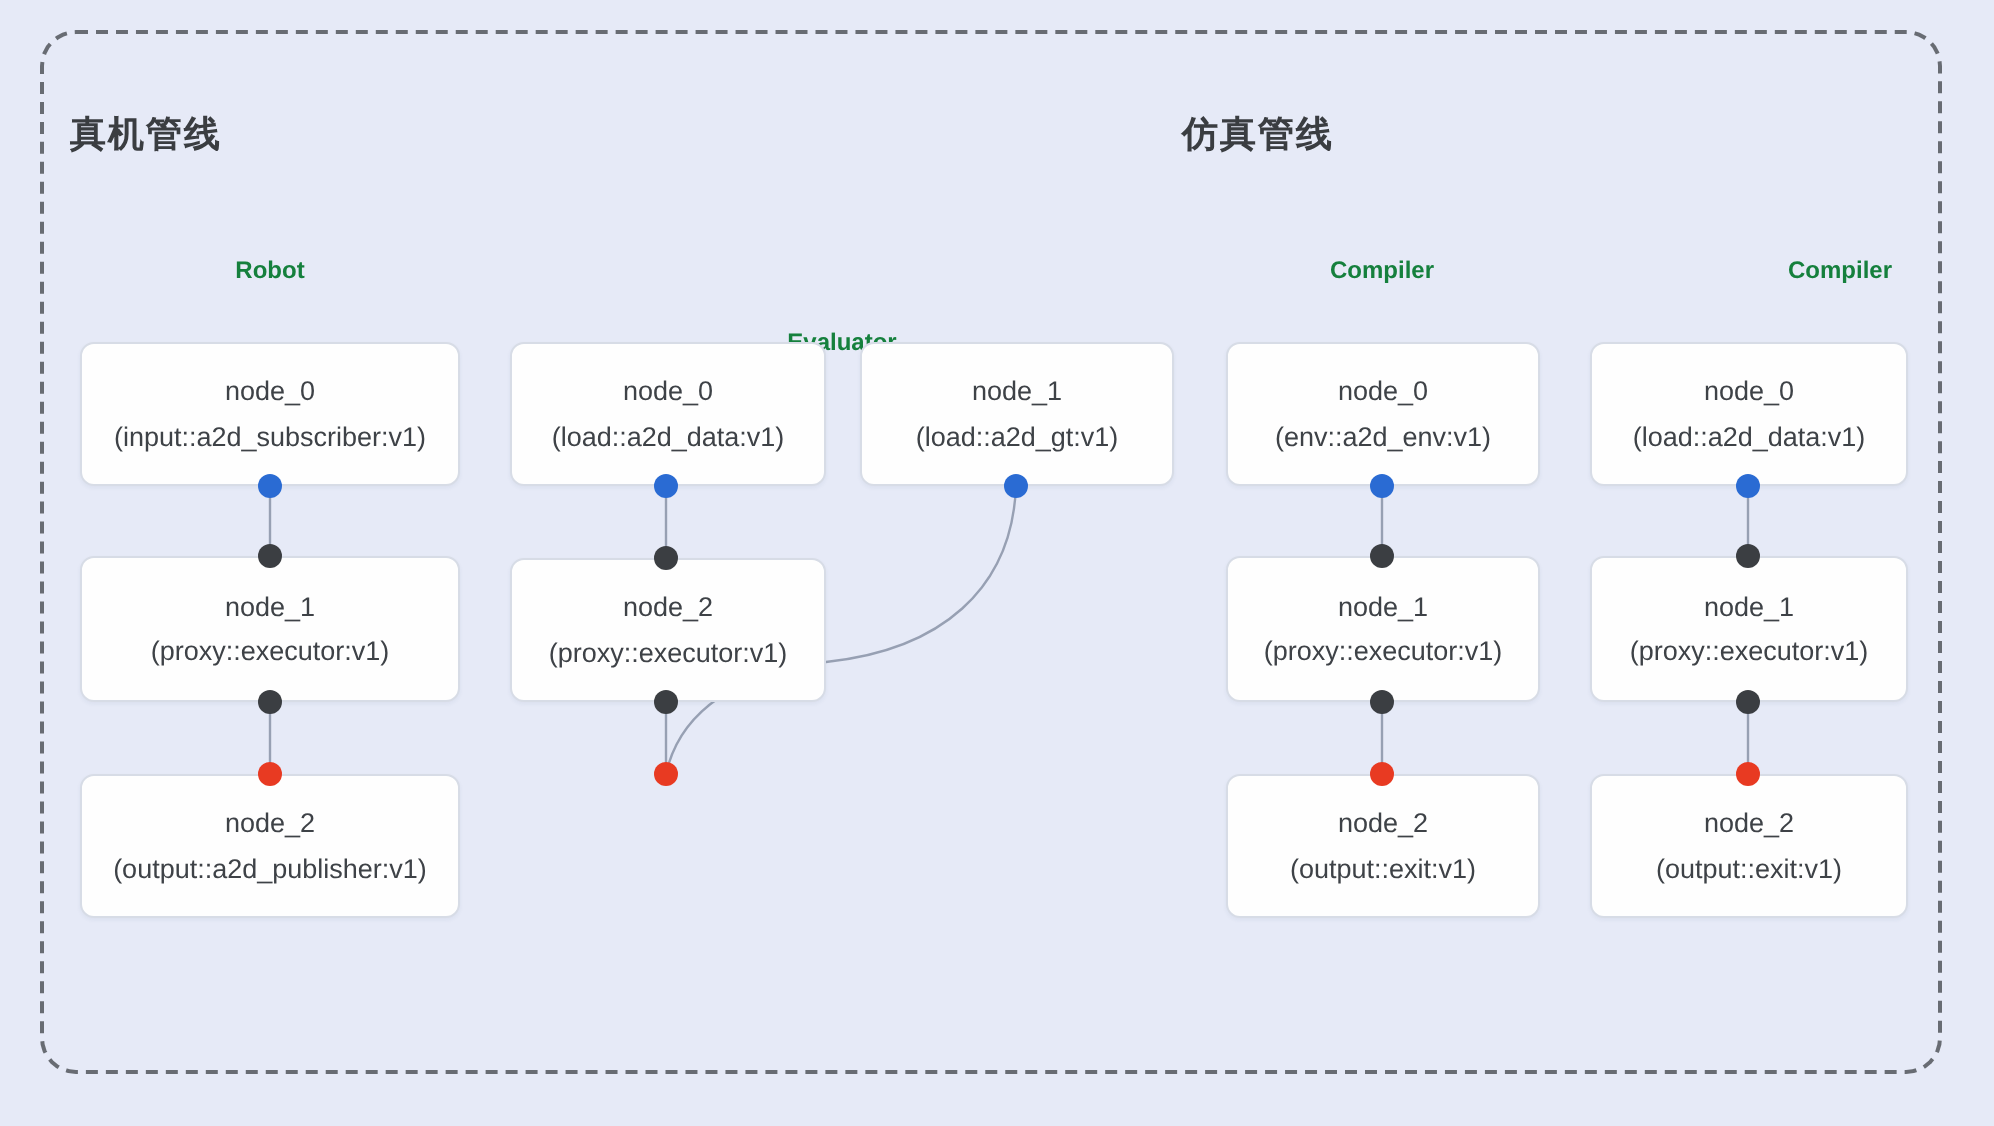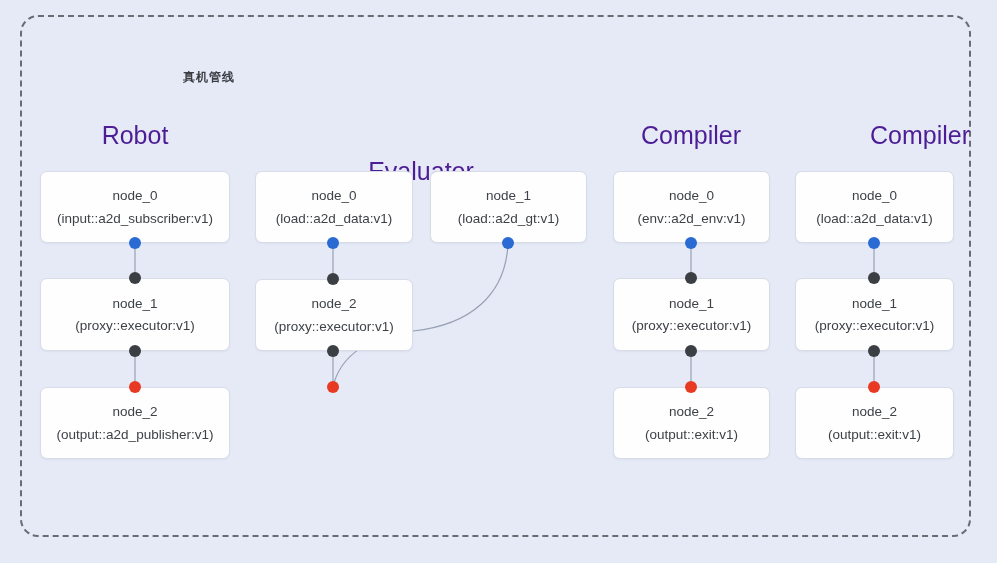--- a/index.html
+++ b/index.html
@@ -7,27 +7,27 @@
     position:relative; width:997px; height:563px;
     background:#e6eaf7; overflow:hidden;
     font-family:"Liberation Sans","DejaVu Sans",sans-serif;
   }
   .frame {
     position:absolute; left:20px; top:15px;
     box-sizing:border-box; width:951px; height:522px;
     border:2px dashed #686c73; border-radius:18px;
   }
   .hdr-zh {
-    position:absolute; top:64px; width:200px; height:26px; line-height:26px;
-    text-align:right; font-size:12px; font-weight:700; color:#3a3d41;
+    position:absolute; top:54px; width:200px; height:26px; line-height:26px;
+    text-align:left; font-size:18px; font-weight:700; color:#3a3d41;
     letter-spacing:1px;
   }
   .hdr-en {
     position:absolute; top:121px; width:200px; height:28px; line-height:28px;
-    text-align:center; font-size:25px; font-weight:400; color:#4c1d95;
+    text-align:center; font-size:12px; font-weight:700; color:#15803d;
   }
   .card {
     position:absolute; box-sizing:border-box; z-index:2;
     background:#fefefe; border:1px solid #d7dce6; border-radius:7px;
     box-shadow:0 1px 2px rgba(40,60,100,0.06);
     display:flex; flex-direction:column; align-items:center; justify-content:center;
     gap:9px;
   }
   .card .l1, .card .l2 { font-size:13.5px; line-height:1; color:#3e4247; white-space:nowrap; }
   .dot {
@@ -53,20 +53,21 @@
       <path d="M333,351 L333,387"></path>
       <path d="M508,243 C506,295 470,325 413,331 C370,336 340,355 333,387"></path>
       <path d="M691,243 L691,278"></path>
       <path d="M691,351 L691,387"></path>
       <path d="M874,243 L874,278"></path>
       <path d="M874,351 L874,387"></path>
     </g>
   </svg>
 
   <div class="hdr-zh" style="left:35px;">真机管线</div>
+  <div class="hdr-zh" style="left:591px;">仿真管线</div>
 
   <div class="hdr-en" style="left:35px;">Robot</div>
   <div class="hdr-en" style="left:321px;margin-top:36px;">Evaluator</div>
   <div class="hdr-en" style="left:591px;">Compiler</div>
   <div class="hdr-en" style="left:820px;">Compiler</div>
 
   <div class="card" style="left:40px;top:171px;width:190px;height:72px;">
     <div class="l1">node_0</div>
     <div class="l2">(input::a2d_subscriber:v1)</div>
   </div>

